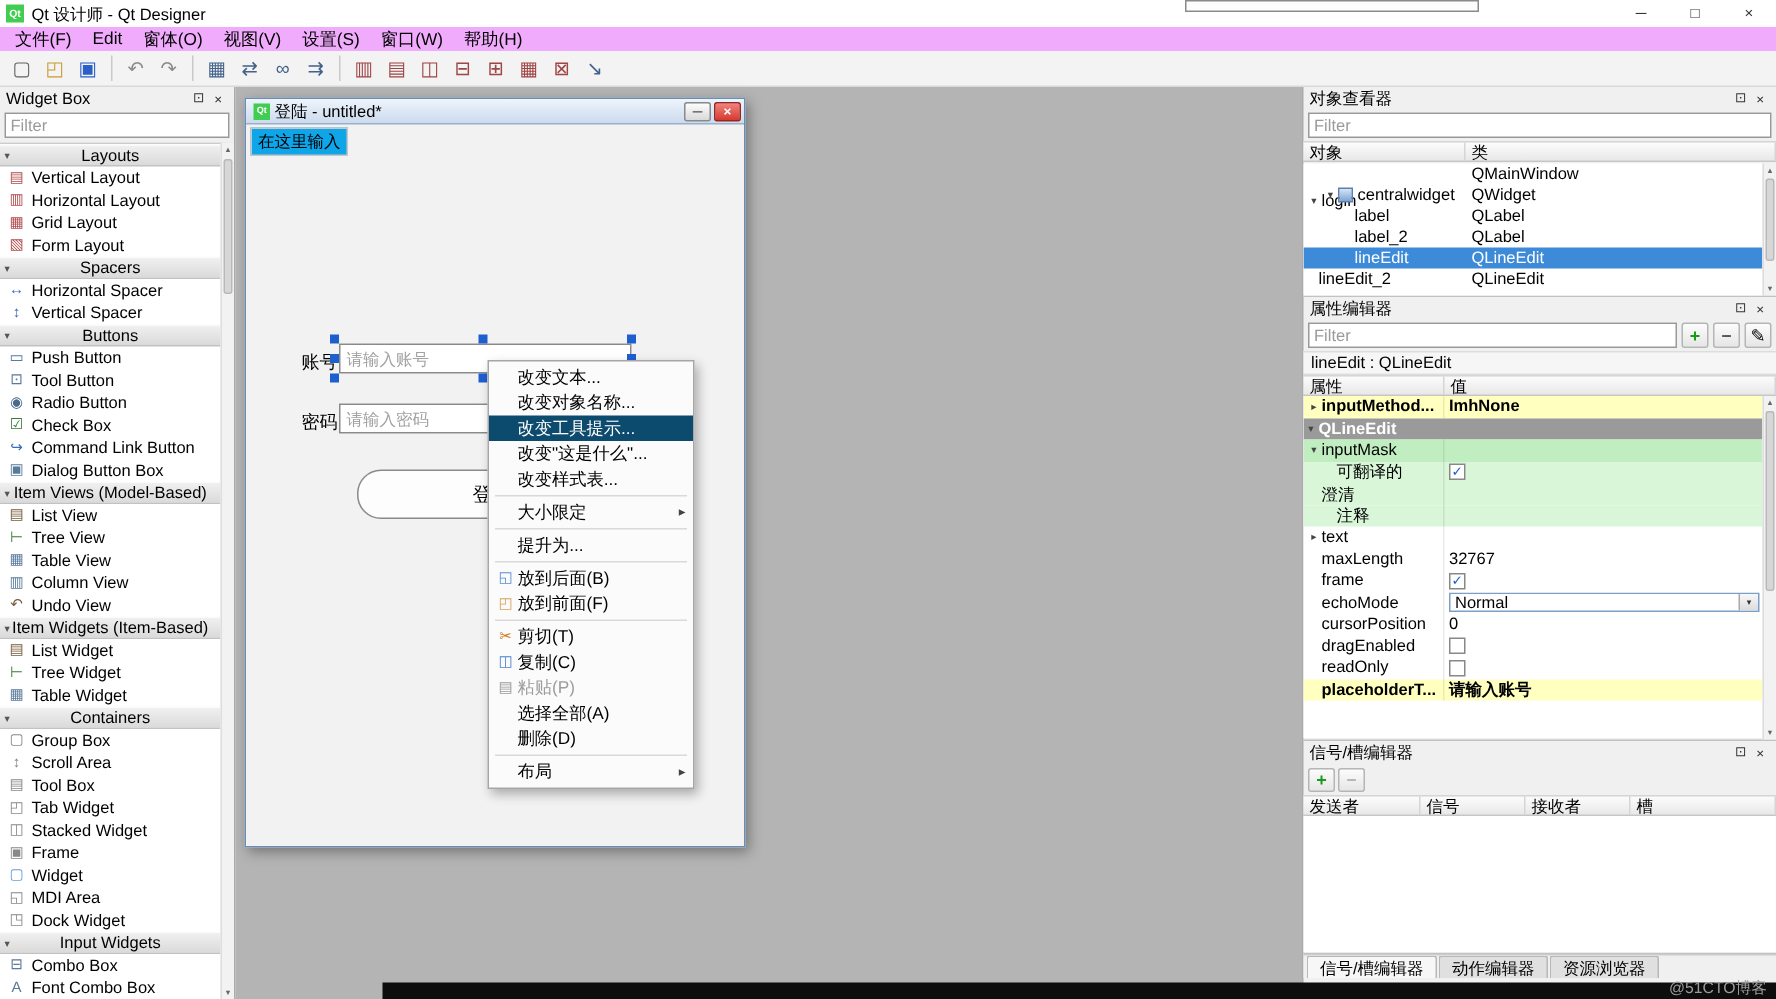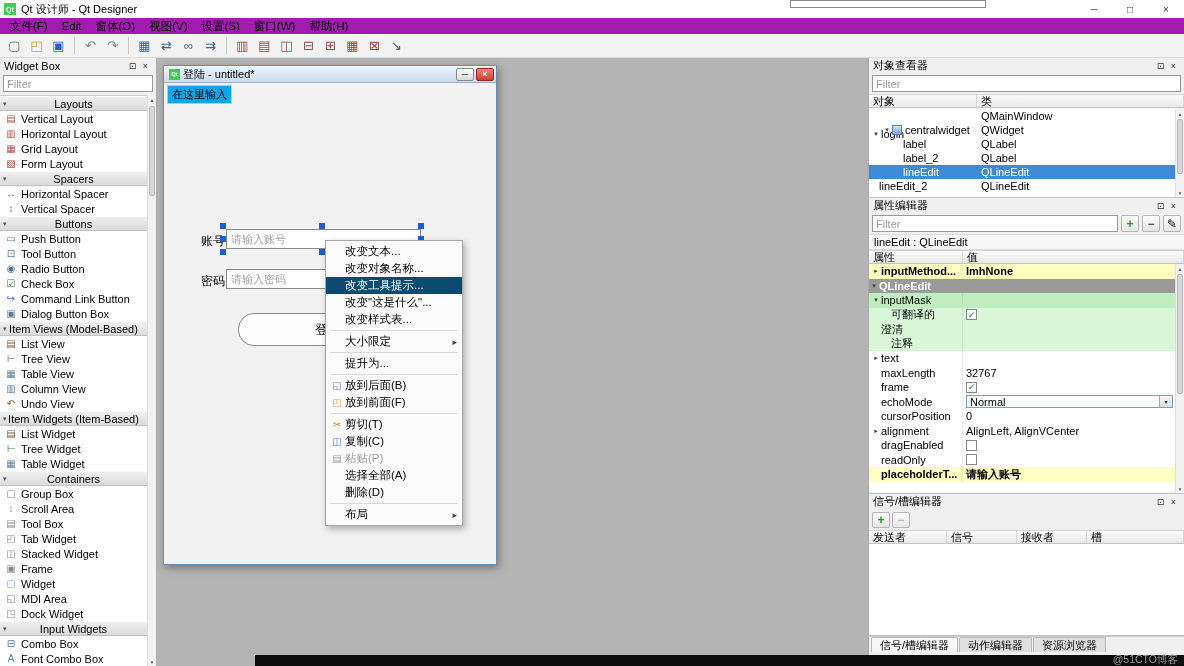--- a/index.html
+++ b/index.html
@@ -5,21 +5,21 @@
 *{margin:0;padding:0;box-sizing:border-box}
 html,body{width:1184px;height:666px}
 body{font-family:"Liberation Sans","DejaVu Sans",sans-serif;font-size:12px;background:#f0f0f0;color:#000;position:relative;overflow:hidden;cursor:default}
 
 #titlebar{position:absolute;top:0;left:0;right:0;height:18px;background:#fff;display:flex;align-items:center;padding-left:4px}
 .app-icon{width:12px;height:12px;background:#41cd52;color:#fff;font-size:7px;font-weight:bold;display:flex;align-items:center;justify-content:center;margin-right:5px}
 #titlebar .t{font-size:11px}
 .win-controls{margin-left:auto;display:flex;height:100%}
 .win-btn{width:36px;display:flex;align-items:center;justify-content:center;font-size:10px;color:#333}
 #window-sliver{position:absolute;left:790px;top:0;width:196px;height:8px;background:#fdfdfd;border:1px solid #8a8a8a;z-index:40}
-#menubar{position:absolute;top:18px;left:0;right:0;height:16px;background:#a21caf;display:flex;align-items:flex-start;padding-left:3px}
+#menubar{position:absolute;top:18px;left:0;right:0;height:16px;background:#f0abfc;display:flex;align-items:flex-start;padding-left:3px}
 .menu-item{padding:0 7px;font-size:11.5px;height:100%;display:flex;align-items:center}
 #toolbar{position:absolute;top:34px;left:0;right:0;height:24px;background:#f3f3f3;border-bottom:1px solid #d9d9d9;display:flex;align-items:center;padding-left:4px}
 .tb-group{display:flex;align-items:center;gap:1px}
 .tb-sep{width:1px;height:17px;background:#c9c9c9;margin:0 5px}
 .tb-btn{width:21px;height:21px;display:flex;align-items:center;justify-content:center;font-size:13px;border-radius:2px}
 
 .dock-header{height:15px;display:flex;align-items:center;padding:0 4px;font-size:11px}
 .dh-title{flex:1;white-space:nowrap;overflow:hidden}
 .dh-btn{width:13px;height:12px;display:flex;align-items:center;justify-content:center;font-size:9px;color:#333}
 .panel-filter{margin:2px 3px;height:17px}
@@ -644,29 +644,20 @@
             <div class="pc1">
               <span class="expander"></span>
               <span>cursorPosition</span>
             </div>
             <div class="pc2">
               <span>0</span>
             </div>
           </div>
           <div class="prop-row">
             <div class="pc1">
-              <span class="expander">▸</span>
-              <span>alignment</span>
-            </div>
-            <div class="pc2">
-              <span>AlignLeft, AlignVCenter</span>
-            </div>
-          </div>
-          <div class="prop-row">
-            <div class="pc1">
               <span class="expander"></span>
               <span>dragEnabled</span>
             </div>
             <div class="pc2">
               <span class="cb"></span>
             </div>
           </div>
           <div class="prop-row">
             <div class="pc1">
               <span class="expander"></span>

